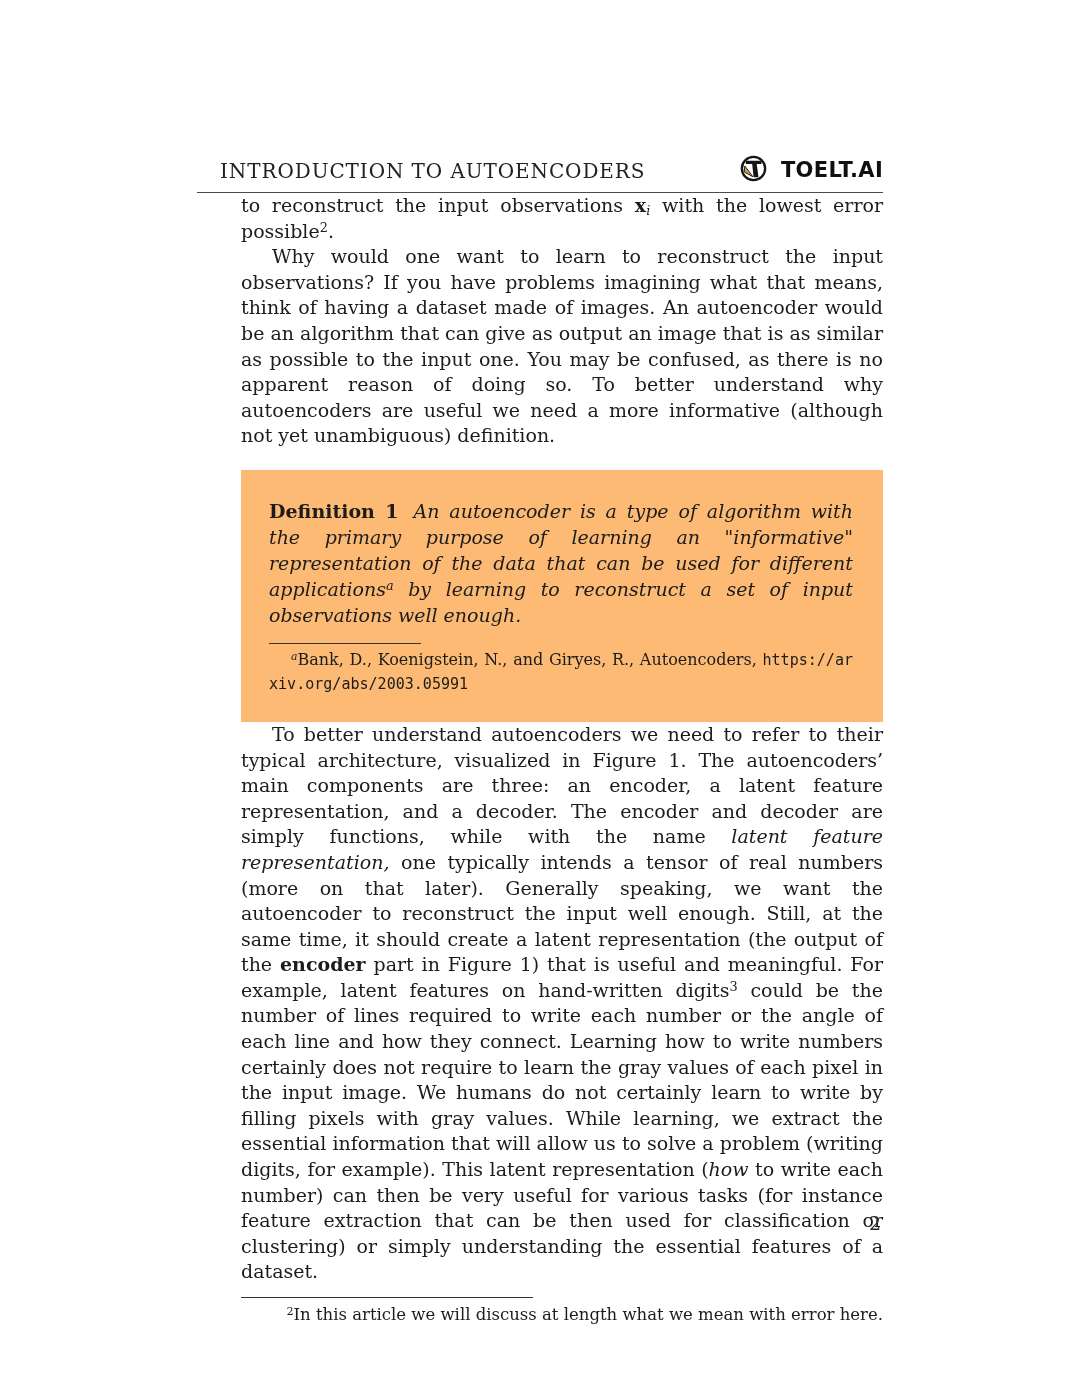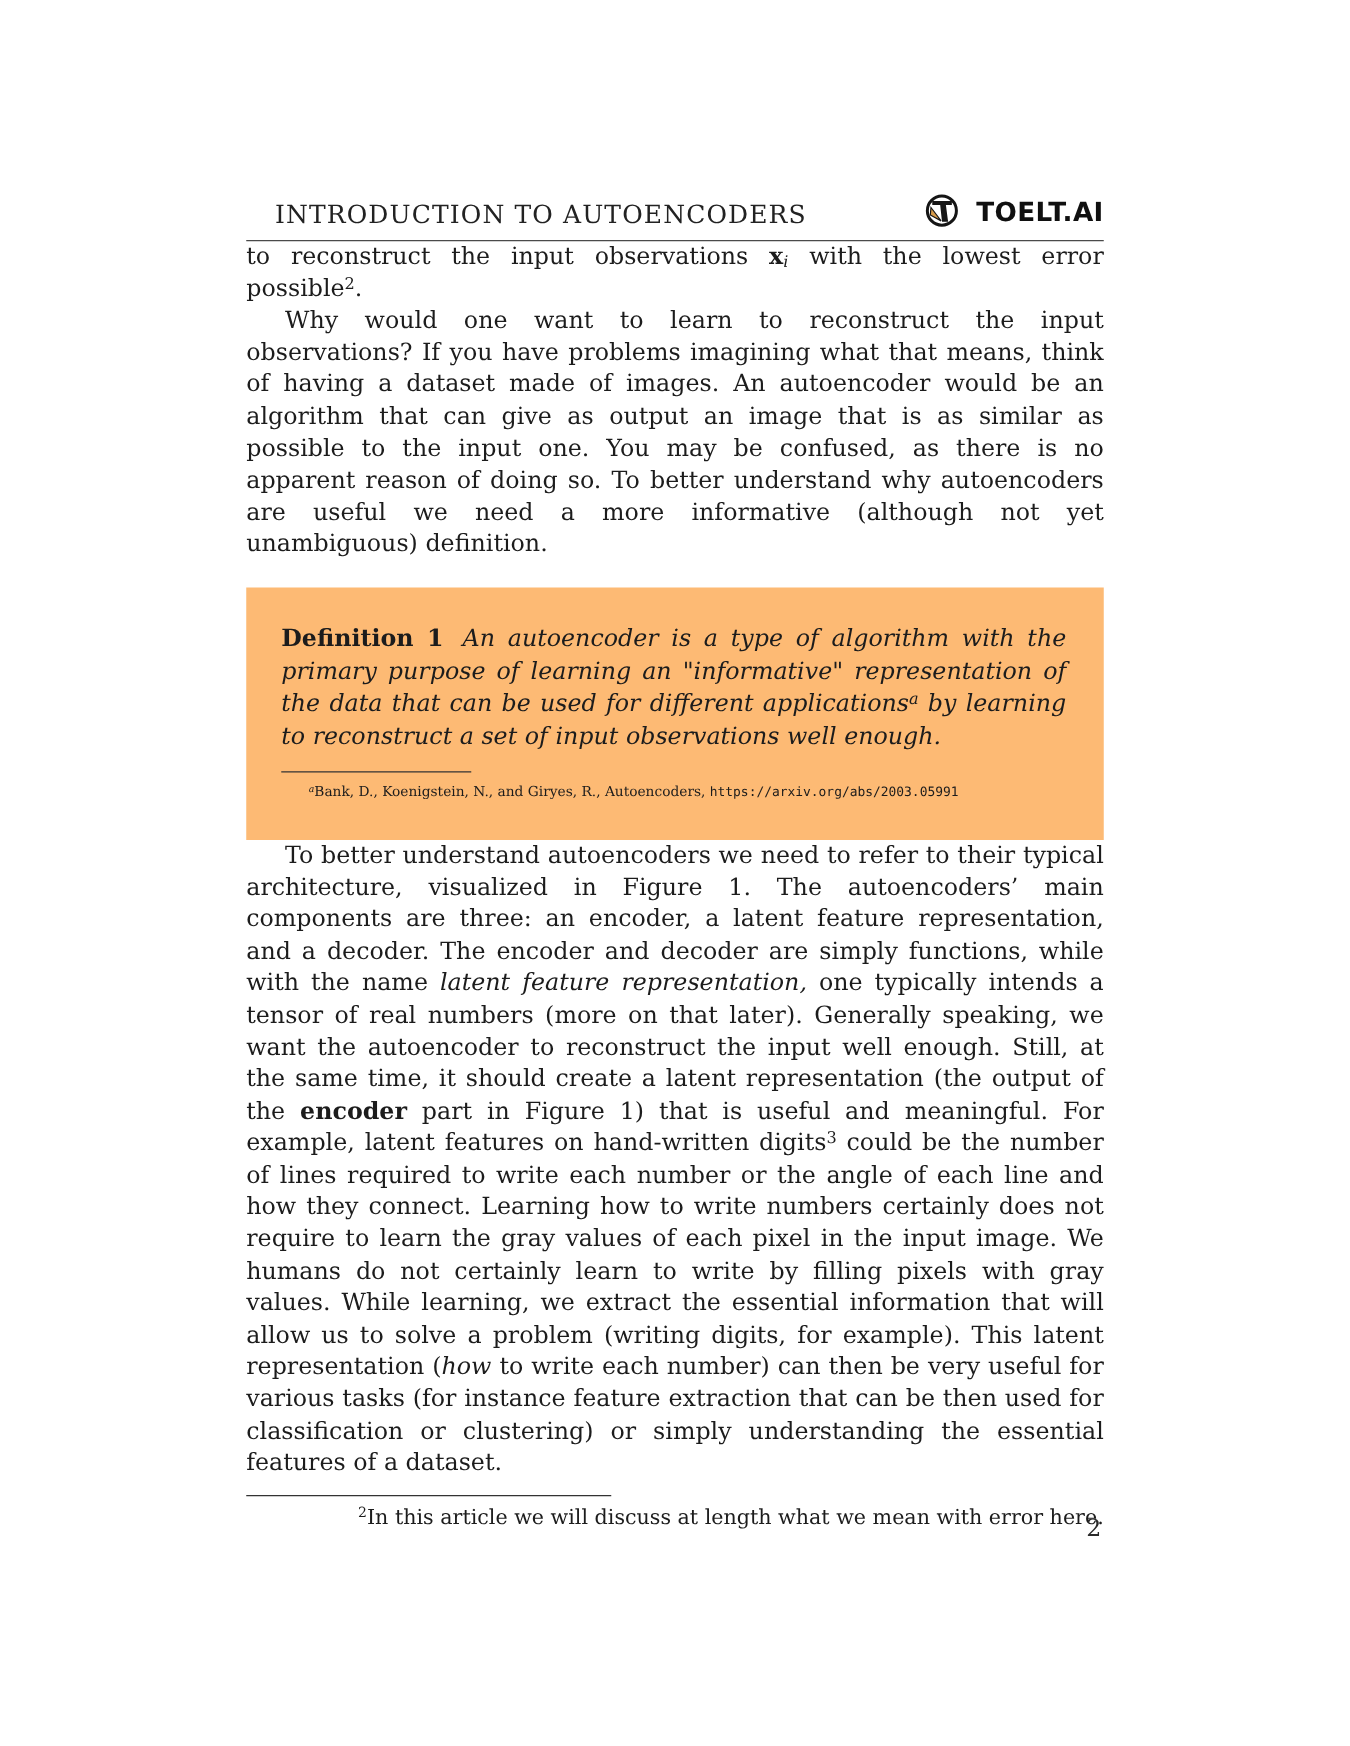--- a/index.html
+++ b/index.html
@@ -42,20 +42,21 @@
     font-weight: bold;
     font-size: 21px;
     color: #101010;
     letter-spacing: 0.3px;
   }
   
   .body-text {
     font-size: 19px;
     line-height: 25.6px;
     text-align: justify;
+    margin-left: 44px;
   }
   .body-text p { margin: 0; }
   .first-para { margin-top: 30px; }
   .indent { text-indent: 31px; }
   .para-architecture { margin-top: 20px; }
   
   .def-box {
     background: #fdba74;
     margin-top: 21px;
     padding: 28px 30px 26px 28px;
@@ -64,21 +65,21 @@
     font-size: 19px;
     line-height: 26px;
     text-align: justify;
   }
   .def-footnote-rule {
     width: 152px;
     border-top: 1.3px solid #333333;
     margin-top: 15px;
   }
   .def-footnote {
-    font-size: 11px;
+    font-size: 16px;
     line-height: 24px;
     margin-top: 4px;
     text-align: justify;
     text-indent: 22px;
   }
   
   .footnotes { margin-top: 12px; }
   .fn-rule {
     width: 292px;
     border-top: 1.3px solid #333333;

